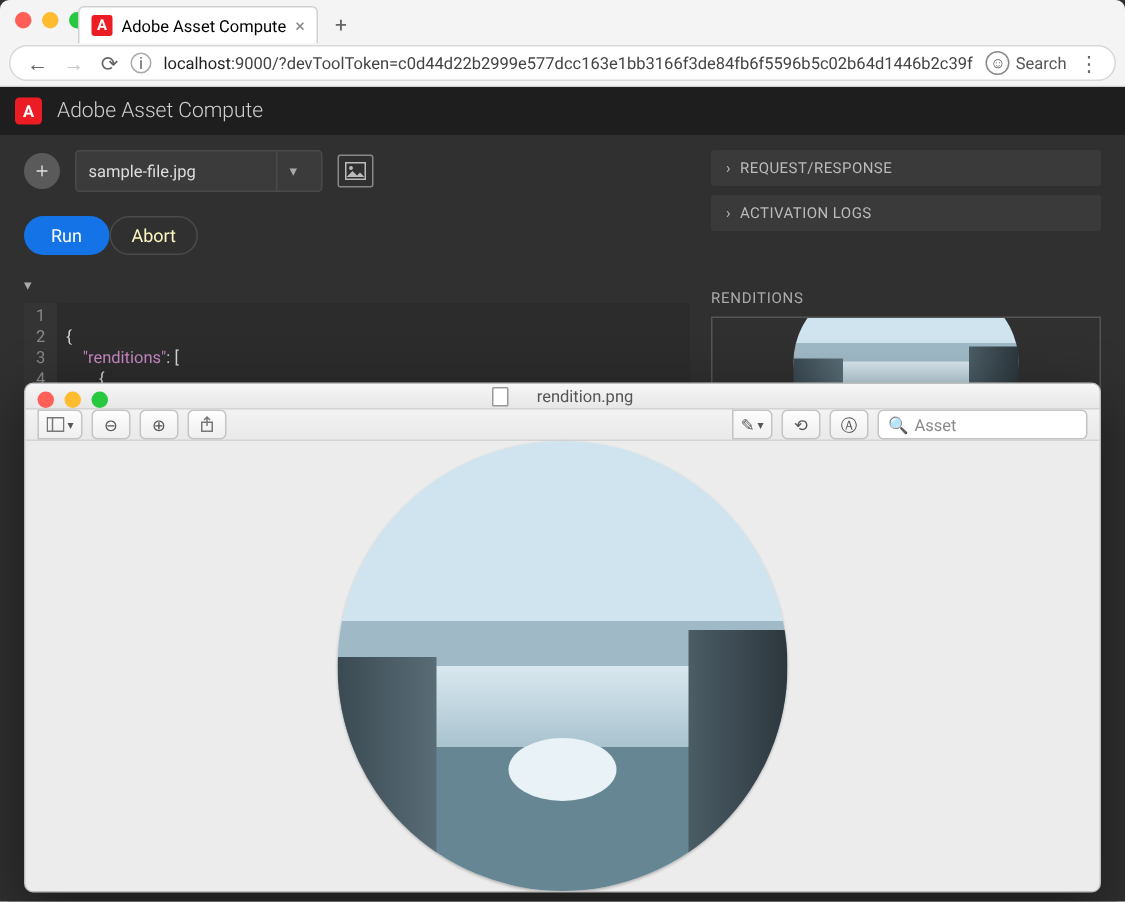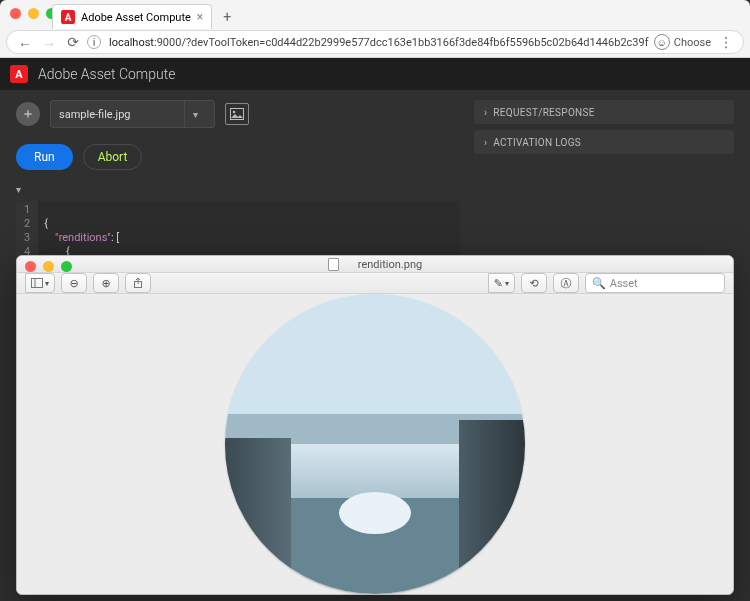--- a/index.html
+++ b/index.html
@@ -34,23 +34,23 @@
   .main{display:flex;padding:10px 16px;gap:14px;}
   .left{flex:1;min-width:0;}
   .right{width:260px;}
 
   .filebar{display:flex;align-items:center;gap:10px;}
   .addbtn{width:24px;height:24px;background:#5a5a5a;border-radius:50%;display:flex;align-items:center;justify-content:center;color:#ddd;font-size:14px;}
   .sel{flex:0 0 165px;height:28px;background:#3b3b3b;border:1px solid #4a4a4a;border-radius:3px;display:flex;align-items:center;padding:0 8px;color:#ddd;font-size:11px;}
   .sel .chev{margin-left:auto;border-left:1px solid #4a4a4a;width:22px;height:100%;display:flex;align-items:center;justify-content:center;font-size:10px;color:#aaa;}
   .imgico{width:24px;height:22px;border:1px solid #888;color:#aaa;display:flex;align-items:center;justify-content:center;font-size:12px;border-radius:2px;}
 
-  .runrow{margin-top:16px;display:flex;gap:10px;align-items:center;}
+  .runrow{margin-top:16px;display:flex;gap:0;align-items:center;}
   .run{background:#1473e6;color:#fff;font-size:12px;border-radius:14px;padding:6px 18px;border:none;}
-  .abort{background:transparent;color:#bef264;font-size:12px;border:1px solid #4a4a4a;border-radius:14px;padding:5px 14px;}
+  .abort{background:transparent;color:#fef9c3;font-size:12px;border:1px solid #4a4a4a;border-radius:14px;padding:5px 14px;}
 
   .profilerow{margin-top:14px;display:flex;align-items:center;gap:8px;color:#ccc;font-size:11px;}
   .profilerow .chev{font-size:10px;color:#aaa;}
 
   .editor{margin-top:6px;background:#2c2c2c;height:90px;overflow:hidden;font-family:ui-monospace,Menlo,Consolas,monospace;font-size:11px;color:#ddd;}
   .gut{display:flex;}
   .lnos{background:#343434;color:#888;text-align:right;padding:2px 8px;line-height:14px;}
   .code{padding:2px 6px;line-height:14px;white-space:pre;}
   .hl{background:#3e3e3e;display:block;} .s{color:#ce9178;} .p{color:#d4d4d4;} .key{color:#c586c0;}
 
@@ -106,21 +106,21 @@
   <div class="addrbar">
     <div class="navbtn">←</div>
     <div class="navbtn" style="color:#c8c8c8;">→</div>
     <div class="navbtn">⟳</div>
     <div class="navbtn" style="font-size:11px;border:1px solid #aaa;border-radius:50%;width:14px;height:14px;">i</div>
     <div class="url">
       <span class="host">localhost</span><span>:9000/?devToolToken=c0d44d22b2999e577dcc163e1bb3166f3de84fb6f5596b5c02b64d1446b2c39f</span>
     </div>
     <div class="guest">
       <span class="guest-ico">☺</span>
-      <span>Choose</span>
+      <span>Search</span>
     </div>
     <div class="menu3">⋮</div>
   </div>
 </div>
 
 <div class="app">
   <div class="app-hdr">
     <span class="app-logo">A</span>
     <span class="app-title">Adobe Asset Compute</span>
   </div>
@@ -177,20 +177,29 @@
             <span>›</span>
             <span>REQUEST/RESPONSE</span>
           </div>
       </div>
       <div class="panel">
         <div class="panel-h">
             <span>›</span>
             <span>ACTIVATION LOGS</span>
           </div>
       </div>
+      <div class="renditions">
+        <div class="ren-title">RENDITIONS</div>
+        <div class="ren-thumb">
+          <div class="waterfall" style="width:150px;height:120px;border-radius:50%;position:relative;">
+            <div class="cliffL"></div>
+              <div class="cliffR"></div>
+          </div>
+        </div>
+      </div>
     </div>
   </div>
 </div>
 
 <div class="preview">
   <div class="pv-title">
     <div class="traffic">
       <div class="dot red"></div>
       <div class="dot yellow"></div>
       <div class="dot green"></div>

